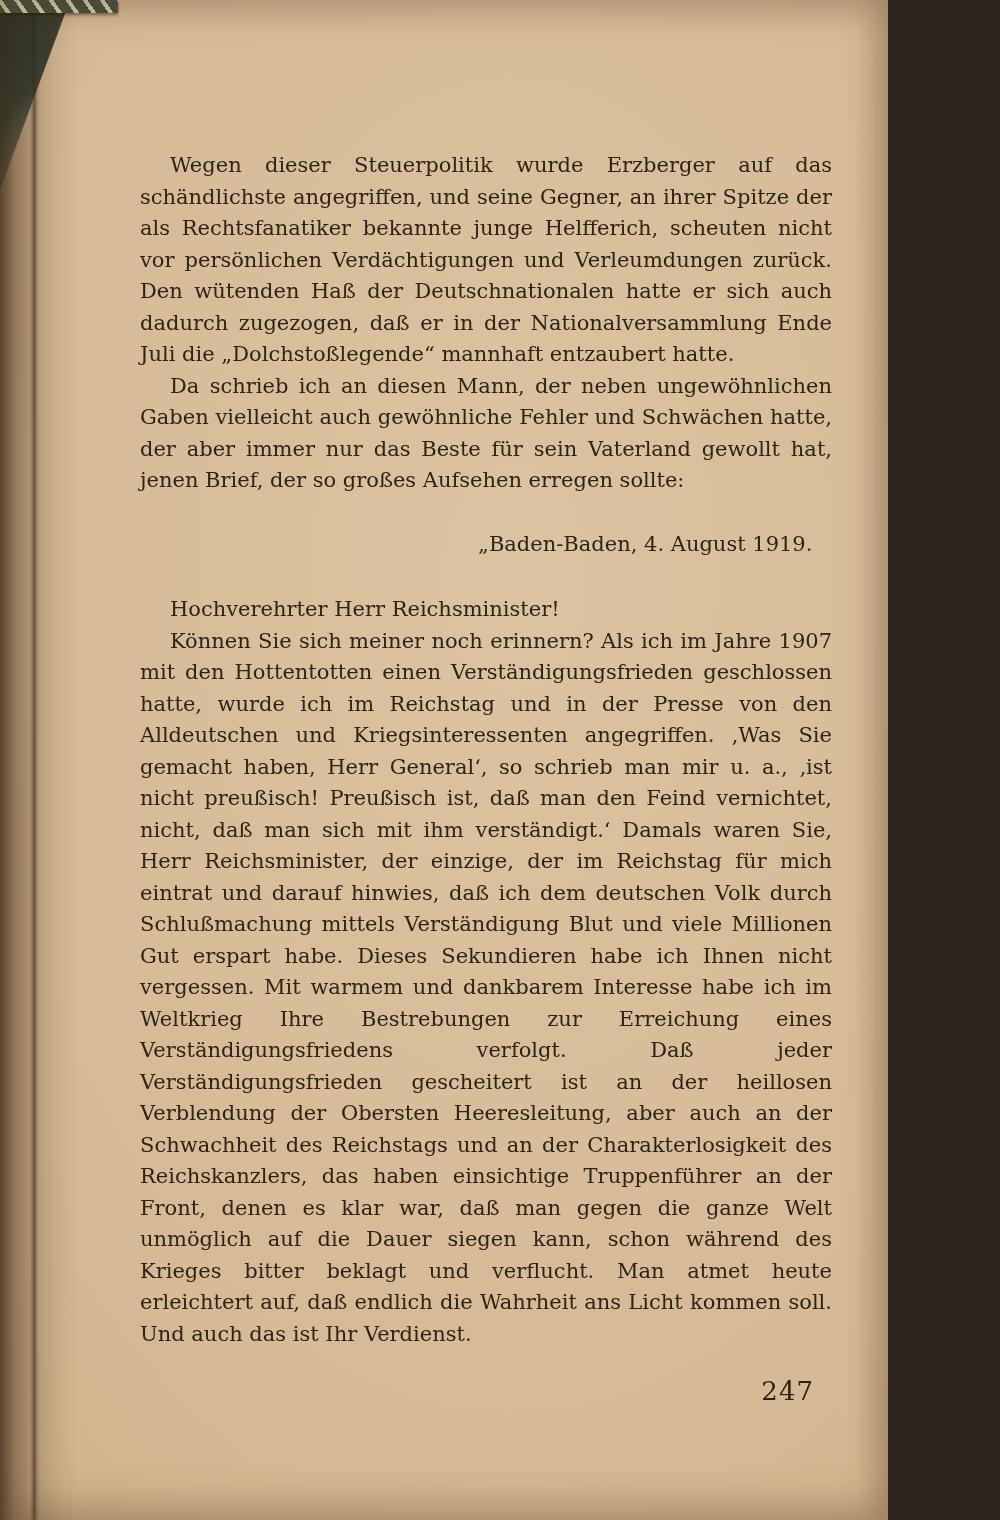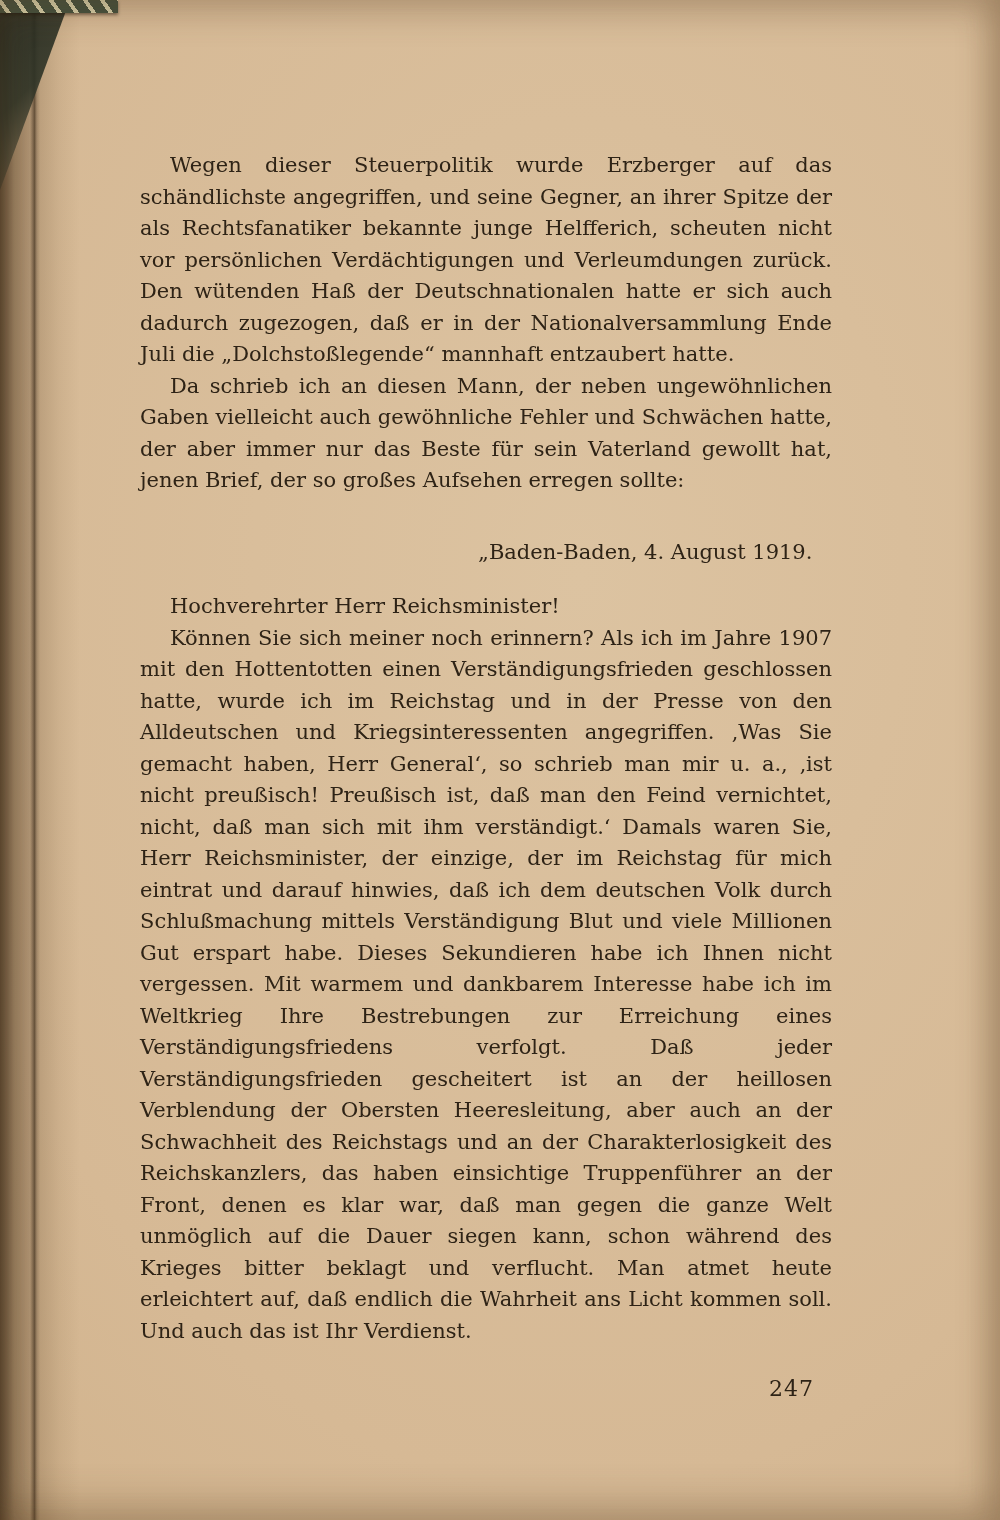--- a/index.html
+++ b/index.html
@@ -2,21 +2,21 @@
 <html lang="de"><head>
 <meta charset="utf-8">
 <style>
   html, body {
     margin: 0;
     padding: 0;
     background: #2a241c;
   }
   .scan {
     position: relative;
-    width: 1000px;
+    width: 888px;
     height: 1520px;
     overflow: hidden;
     background:
       radial-gradient(130% 120% at 58% 38%, #dcc3a1 0%, #d6b995 50%, #cdae86 85%, #c3a279 100%);
     font-family: "DejaVu Serif", "Liberation Serif", serif;
   }
   
   .scan::after {
     content: "";
     position: absolute;
@@ -80,35 +80,35 @@
     width: 692px;
     color: #2e2316;
     font-size: 21px;
     line-height: 31.5px;
     text-align: justify;
     hyphens: auto;
   }
   p { margin: 0; }
   p.indent { text-indent: 30px; }
   p.dateline {
-    margin-top: 40px;
+    margin-top: 32px;
     padding-left: 338px;
     text-align: left;
   }
   p.salutation {
-    margin-top: 23px;
+    margin-top: 34px;
     text-indent: 30px;
     text-align: left;
   }
   p.after-salutation { }
   .pagenum {
     margin-top: 26px;
     text-align: right;
     padding-right: 18px;
-    font-size: 22px;
+    font-size: 26px;
     letter-spacing: 1px;
   }
 </style>
 </head>
 <body>
 
 <div class="scan">
   <div class="gutter"></div>
   <div class="edge-line"></div>
   <div class="corner"></div>

